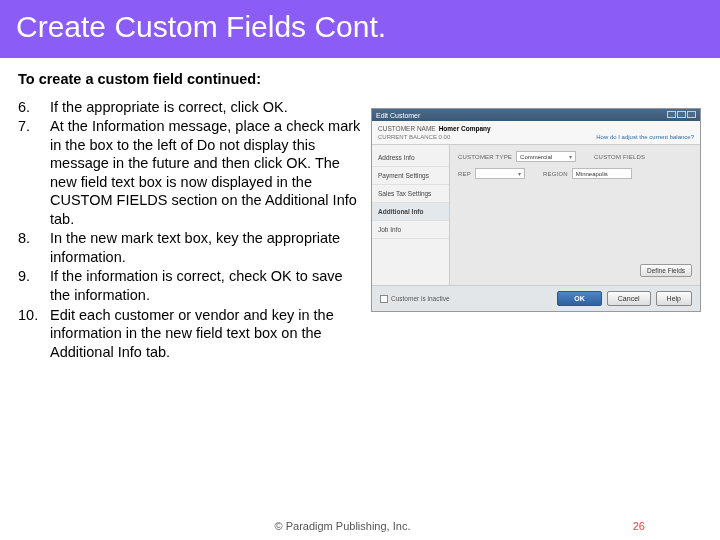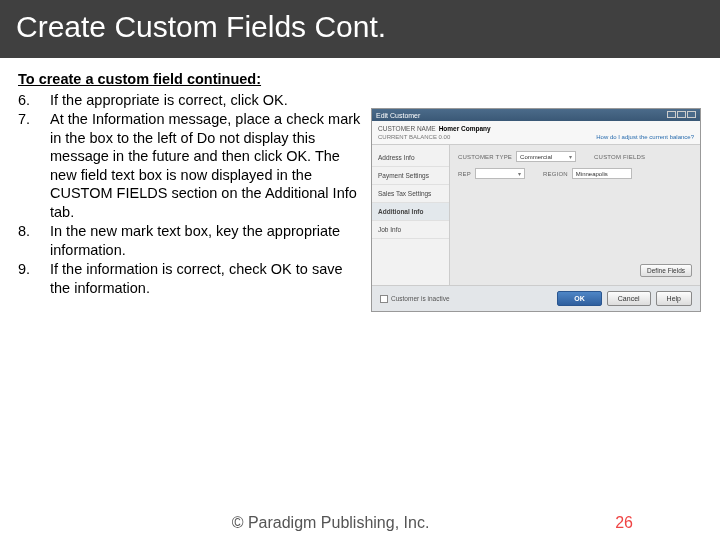--- a/index.html
+++ b/index.html
@@ -5,41 +5,40 @@
   * { margin: 0; padding: 0; box-sizing: border-box; }
   body {
     width: 720px;
     height: 540px;
     font-family: Arial, sans-serif;
     background: #fff;
     position: relative;
     overflow: hidden;
   }
   .title-bar {
-    background: #404040;
+    background: #8b5cf6;
     color: #fff;
     padding: 10px 16px 14px 16px;
     font-size: 30px;
     font-weight: 400;
   }
   .content {
     padding: 12px 18px 0 18px;
     display: flex;
     gap: 8px;
   }
   .text-col {
     flex: 0 0 345px;
     font-size: 14.5px;
     color: #000;
     line-height: 1.28;
   }
   .intro {
     font-weight: bold;
-    margin-bottom: 2px;
-    text-decoration: underline;
+    margin-bottom: 9px;
   }
   ol.steps {
     list-style: none;
     padding-left: 0;
   }
   ol.steps li {
     display: flex;
     margin-bottom: 1px;
   }
   ol.steps li .num {
@@ -198,23 +197,23 @@
   .btn.primary {
     background: linear-gradient(#4f86c6,#2f5f9e);
     color: #fff;
     border-color: #2a5690;
     font-weight: bold;
     padding: 3px 16px;
   }
   .footer {
     position: absolute;
     bottom: 8px;
-    left: 0;
+    left: 12px;
     width: 661px;
-    font-size: 16px;
+    font-size: 11px;
     color: #555;
   }
   .footer .copy {
     text-align: center;
   }
   .footer .pagenum {
     position: absolute;
     right: 28px;
     bottom: 0;
     color: #ef4444;
@@ -237,20 +236,24 @@
           <span class="num">7.</span>
           <span class="txt">At the Information message, place a check mark in the box to the left of Do not display this message in the future and then click OK. The new field text box is now displayed in the CUSTOM FIELDS section on the Additional Info tab.</span>
         </li>
       <li>
           <span class="num">8.</span>
           <span class="txt">In the new mark text box, key the appropriate information.</span>
         </li>
       <li>
           <span class="num">9.</span>
           <span class="txt">If the information is correct, check OK to save the information.</span>
+        </li>
+      <li>
+          <span class="num">10.</span>
+          <span class="txt">Edit each customer or vendor and key in the information in the new field text box on the Additional Info tab.</span>
         </li>
     </ol>
   </div>
 
   <div class="img-col">
     <div class="dialog">
       <div class="dlg-titlebar">
         <span>Edit Customer</span>
         <span class="win-icons"><span></span><span></span><span></span></span>
       </div>

